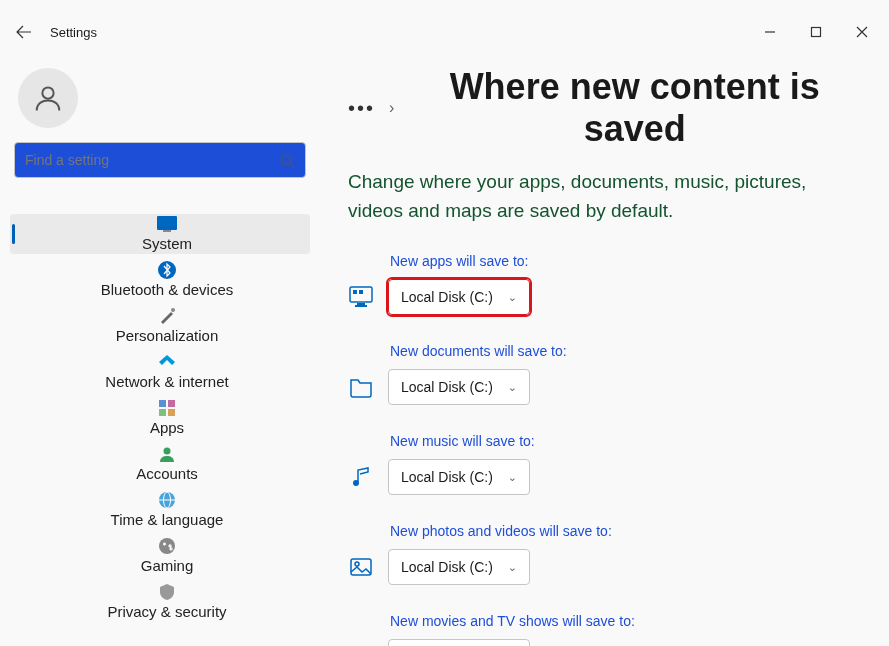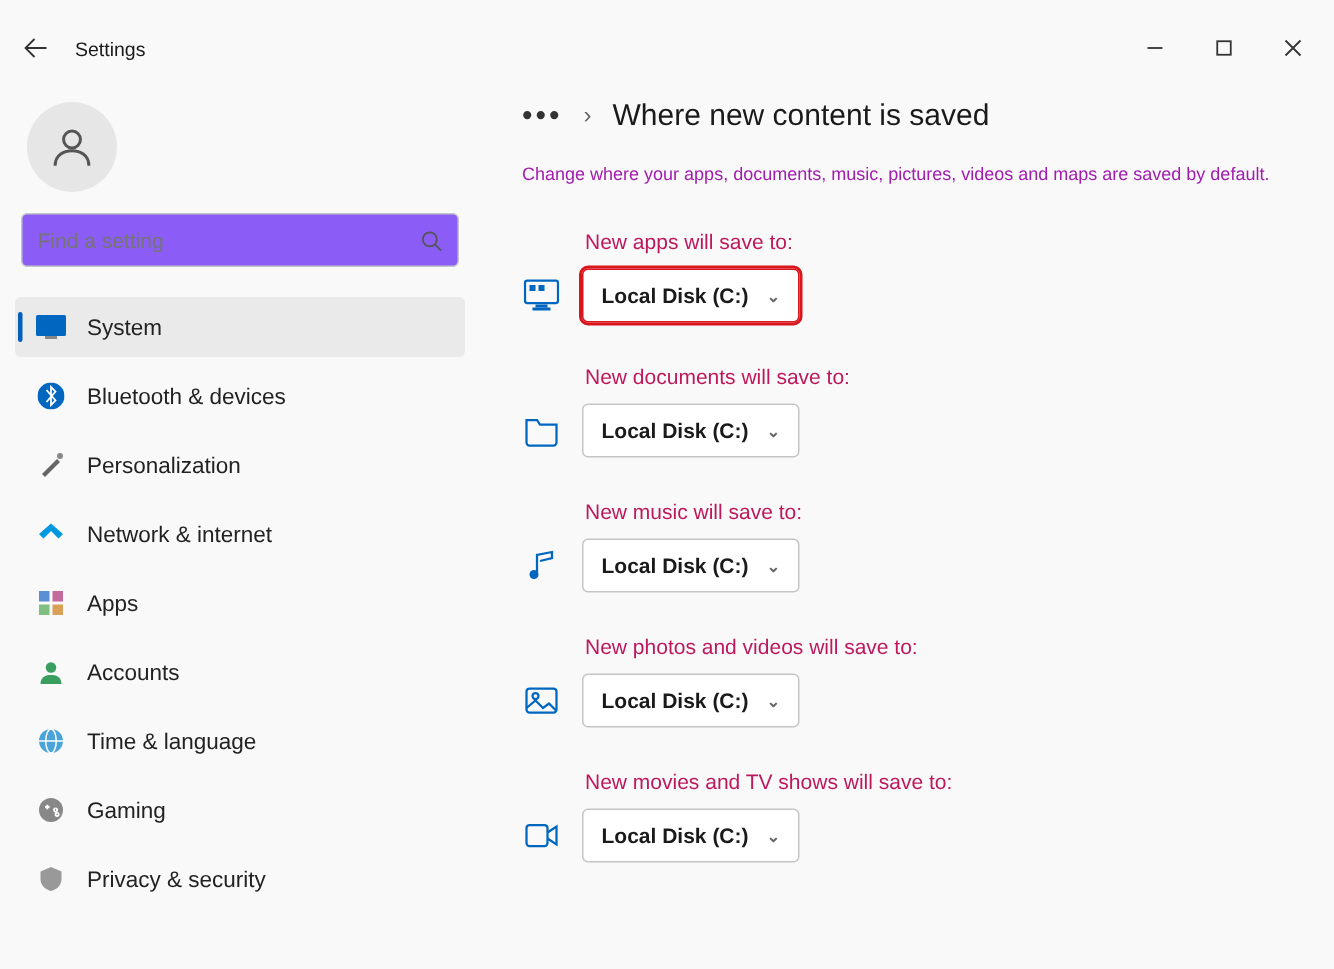--- a/index.html
+++ b/index.html
@@ -8,42 +8,42 @@
     .titlebar { display: flex; align-items: center; height: 40px; padding: 0 4px; margin-top: 12px; }
     .back-btn { width: 40px; height: 40px; display: flex; align-items: center; justify-content: center; cursor: pointer; }
     .title-text { font-size: 13px; color: #1a1a1a; margin-left: 6px; }
     .win-controls { margin-left: auto; display: flex; }
     .win-btn { width: 46px; height: 40px; display: flex; align-items: center; justify-content: center; cursor: pointer; font-size: 14px; }
 
     .layout { display: flex; height: calc(646px - 40px); }
     .sidebar { width: 320px; padding: 10px 8px; }
     .avatar { width: 60px; height: 60px; border-radius: 50%; background: #e6e6e6; display: flex; align-items: center; justify-content: center; margin: 6px 0 14px 10px; }
 
-    .search { display: flex; align-items: center; height: 36px; border: 1px solid #c5c5c5; border-radius: 4px; background: #8b5cf6; margin: 0 6px 18px 6px; padding: 0 10px; }
+    .search { display: flex; align-items: center; height: 36px; border: 1px solid #c5c5c5; border-radius: 4px; background: #1d4ed8; margin: 0 6px 34px 6px; padding: 0 10px; }
     .search input { flex: 1; border: none; outline: none; font-size: 14px; background: transparent; }
 
     .nav { display: flex; flex-direction: column; gap: 2px; }
-    .nav-item { display: flex; align-items: center; height: 40px; border-radius: 4px; cursor: pointer; padding-left: 14px; margin: 2px 2px; font-size: 15px; color: #222; gap: 14px; }
+    .nav-item { display: flex; align-items: center; height: 40px; border-radius: 4px; cursor: pointer; padding-left: 14px; margin: 2px 2px; font-size: 15px; color: #222; gap: 1px; flex-direction: column; }
     .nav-item.active { background: #eaeaea; position: relative; }
     .nav-item.active::before { content: ""; position: absolute; left: 2px; top: 10px; bottom: 10px; width: 3px; background: #005fb8; border-radius: 2px; }
     .nav-icon { width: 20px; height: 20px; display: flex; align-items: center; justify-content: center; flex-shrink: 0; }
 
     .main { flex: 1; padding: 14px 28px 10px 28px; overflow-y: auto; }
     .breadcrumb { display: flex; align-items: center; gap: 14px; margin-bottom: 18px; }
     .bc-dots { font-size: 20px; letter-spacing: 2px; color: #333; cursor: pointer; }
     .bc-chev { color: #666; }
-    .page-title { font-size: 20px; font-weight: 400; text-align: center; }
-
-    .desc { color: #a21caf; font-size: 12px; line-height: 1.5; max-width: 510px; margin-bottom: 28px; }
+    .page-title { font-size: 36px; font-weight: 700; text-align: center; }
+
+    .desc { color: #14532d; font-size: 19px; line-height: 1.5; max-width: 510px; margin-bottom: 28px; }
 
     .setting-group { margin-bottom: 28px; }
-    .setting-label { font-size: 14px; color: #be185d; margin-left: 42px; margin-bottom: 10px; }
+    .setting-label { font-size: 14px; color: #1d4ed8; margin-left: 42px; margin-bottom: 10px; }
     .setting-row { display: flex; align-items: center; gap: 14px; }
     .setting-icon { width: 26px; height: 26px; display: flex; align-items: center; justify-content: center; flex-shrink: 0; }
-    .dropdown { display: flex; align-items: center; height: 36px; border: 1px solid #c5c5c5; border-radius: 4px; background: #fff; padding: 0 12px; min-width: 142px; cursor: pointer; font-size: 14px; gap: 12px; font-weight: bold; }
+    .dropdown { display: flex; align-items: center; height: 36px; border: 1px solid #c5c5c5; border-radius: 4px; background: #fff; padding: 0 12px; min-width: 142px; cursor: pointer; font-size: 14px; gap: 12px; }
     .dropdown.highlighted { outline: 2px solid #d9161c; border-color: #d9161c; }
     .dd-chev { margin-left: auto; color: #666; font-size: 11px; }
   </style>
 </head>
 <body>
 
 <div class="titlebar">
   <div class="back-btn">
     <svg width="16" height="16" viewBox="0 0 16 16">
         <path d="M7 2 L1 8 L7 14 M1 8 H15" stroke="#333" stroke-width="1.2" fill="none"></path>

